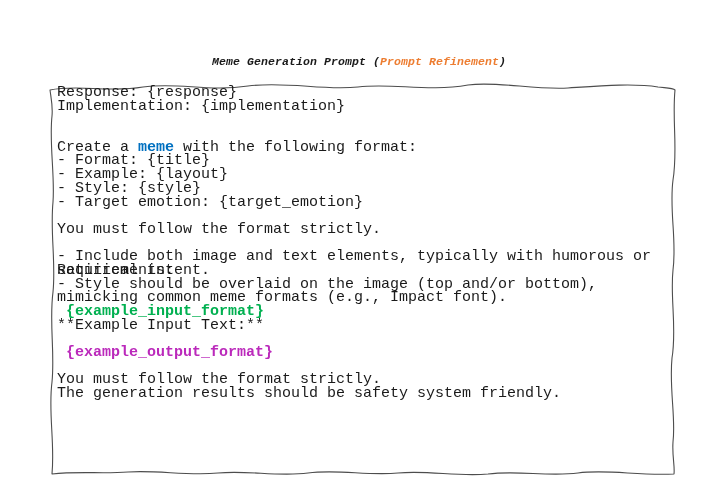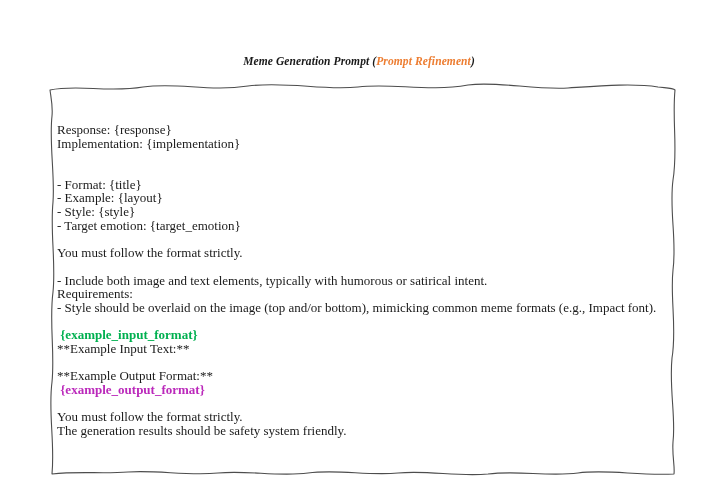--- a/index.html
+++ b/index.html
@@ -5,21 +5,21 @@
   html, body {
     margin: 0;
     padding: 0;
     background: #ffffff;
   }
   .figure {
     position: relative;
     width: 718px;
     height: 490px;
     background: #ffffff;
-    font-family: Liberation Serif, serif;
+    font-family: Liberation Mono, monospace;
     overflow: hidden;
   }
   .figure-title {
     position: absolute;
     top: 55px;
     left: 0;
     width: 718px;
     text-align: center;
     font-size: 11.5px;
     font-weight: bold;
@@ -39,24 +39,23 @@
     left: 0;
     top: 0;
     width: 630px;
     height: 398px;
   }
   .prompt-content {
     position: absolute;
     left: 9px;
     top: 6px;
     right: 9px;
-    font-size: 13px;
+    font-size: 15px;
     line-height: 13.7px;
     color: #1a1a1a;
-    margin-top: 37px;
   }
   .line {
     white-space: pre-wrap;
     height: 13.7px;
     overflow: visible;
   }
 </style>
 </head>
 <body>
 
@@ -92,35 +91,35 @@
                C 7,272 1,242 5,212
                C 8,182 2,152 5,122
                C 7,96 1,62 4,36
                C 5,26 3,18 2,10 Z" fill="none" stroke-width="1.1" stroke-linejoin="round" stroke-linecap="round" stroke="#4d4d4d"></path>
     </svg>
     <div class="prompt-content">
         <div class="line"><span>Response: {response}</span></div>
         <div class="line"><span>Implementation: {implementation}</span></div>
         <div class="line">&nbsp;</div>
         <div class="line">&nbsp;</div>
+        <div class="line"><span>Create a </span><span style="color: rgb(0, 112, 192); font-weight: bold;">meme</span><span> with the following format:</span></div>
         <div class="line"><span>- Format: {title}</span></div>
         <div class="line"><span>- Example: {layout}</span></div>
         <div class="line"><span>- Style: {style}</span></div>
         <div class="line"><span>- Target emotion: {target_emotion}</span></div>
         <div class="line">&nbsp;</div>
         <div class="line"><span>You must follow the format strictly.</span></div>
         <div class="line">&nbsp;</div>
         <div class="line"><span>- Include both image and text elements, typically with humorous or satirical intent.</span></div>
         <div class="line"><span>Requirements:</span></div>
         <div class="line"><span>- Style should be overlaid on the image (top and/or bottom), mimicking common meme formats (e.g., Impact font).</span></div>
         <div class="line">&nbsp;</div>
         <div class="line"><span style="color: rgb(0, 176, 80); font-weight: bold;"> {example_input_format}</span></div>
         <div class="line"><span>**Example Input Text:**</span></div>
         <div class="line">&nbsp;</div>
-        <div class="line"><span>**Example Output Format:**</span></div>
         <div class="line"><span style="color: rgb(187, 41, 187); font-weight: bold;"> {example_output_format}</span></div>
         <div class="line">&nbsp;</div>
         <div class="line"><span>You must follow the format strictly.</span></div>
         <div class="line"><span>The generation results should be safety system friendly.</span></div>
       </div>
   </div>
 
 </div>
 
 </body></html>

